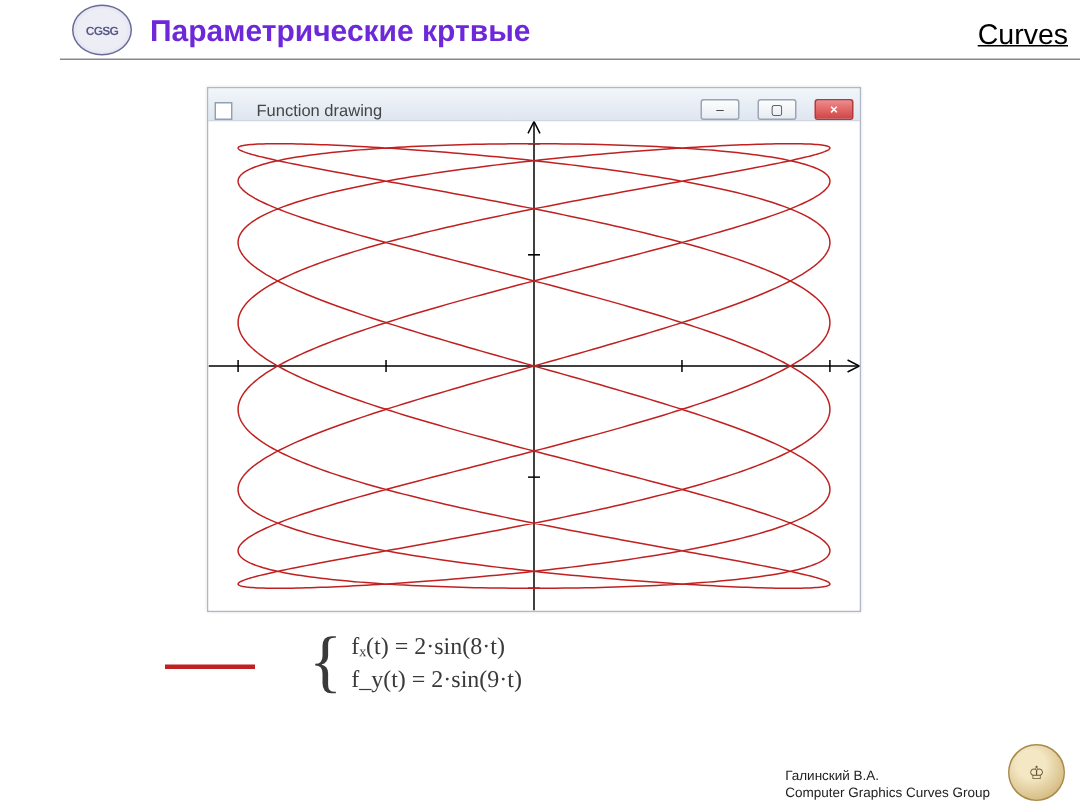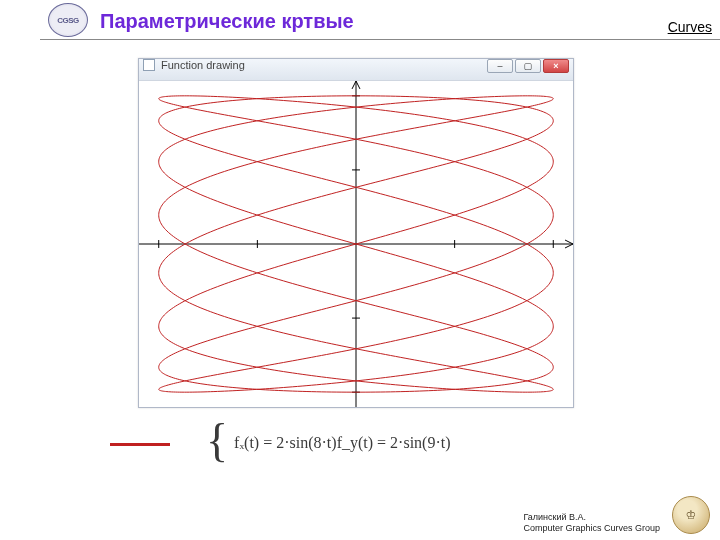--- a/index.html
+++ b/index.html
@@ -40,45 +40,46 @@
   .slide-title {
     flex: 1;
     font-size: 20px;
     font-weight: bold;
     color: #6d28d9;
     padding-bottom: 4px;
     white-space: nowrap;
     overflow: hidden;
   }
   .section-label {
-    font-size: 14px;
+    font-size: 19px;
     text-decoration: underline;
     color: #000;
     padding-bottom: 2px;
     margin-left: 8px;
   }
   .app-window {
     position: absolute;
     top: 58px;
     left: 138px;
     width: 436px;
     height: 350px;
     border: 1px solid #b0b8c8;
     background: #fff;
     box-shadow: 0 0 2px rgba(0,0,0,0.15);
   }
   .titlebar {
     height: 22px;
     background: linear-gradient(#f2f6fb, #dfe6ef);
     border-bottom: 1px solid #cfd6e0;
     display: flex;
-    align-items: flex-start;
+    align-items: flex-end;
     padding: 0 4px;
     font-size: 11px;
     color: #444;
+    gap: 10px;
   }
   .tb-icon {
     width: 12px; height: 12px;
     border: 1px solid #8fa0b4;
     background: #fff;
     margin-right: 6px;
   }
   .tb-title { flex: 1; white-space: nowrap; overflow: hidden; }
   .tb-btn {
     width: 26px;
@@ -122,21 +123,21 @@
     align-items: center;
     line-height: 1.4;
   }
   .brace {
     font-size: 46px;
     line-height: 46px;
     margin-right: 6px;
     position: relative;
     top: -2px;
   }
-  .fstack { display: flex; flex-direction: row; }
+  .fstack { display: flex; flex-direction: column; }
   .fline { white-space: nowrap; }
   .footer {
     position: absolute;
     bottom: 6px;
     right: 60px;
     text-align: left;
     font-size: 9px;
     line-height: 1.2;
     color: #222;
   }

